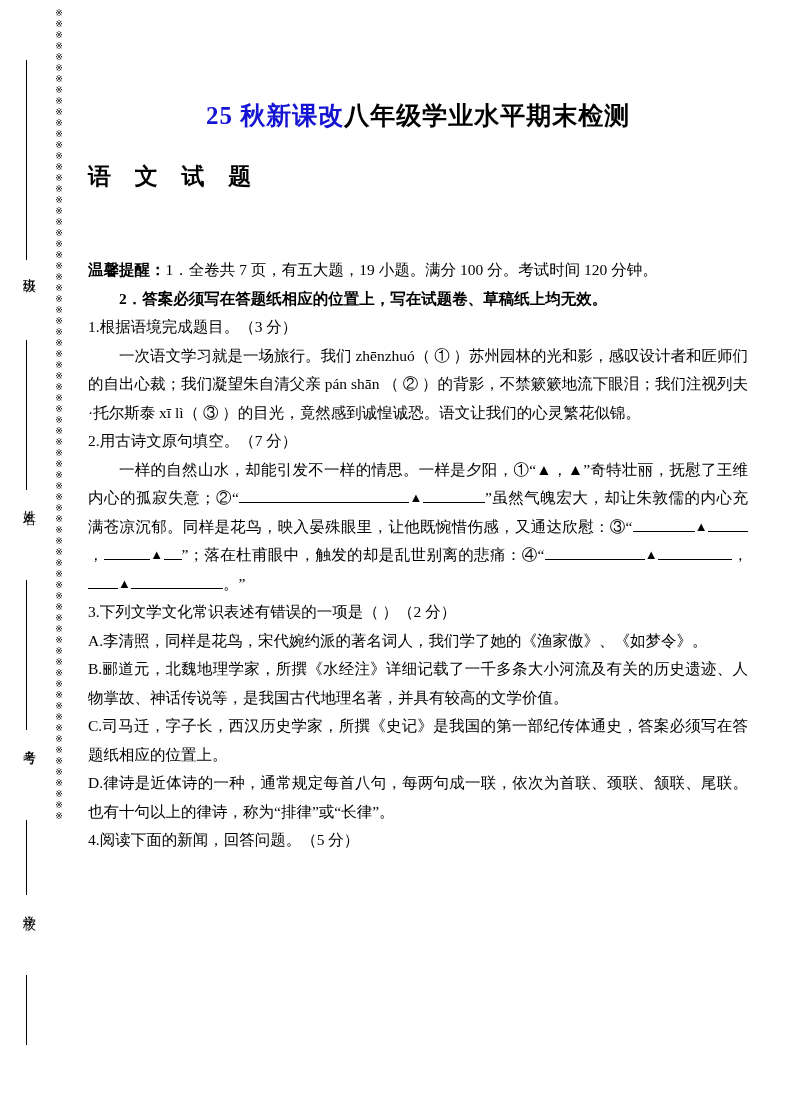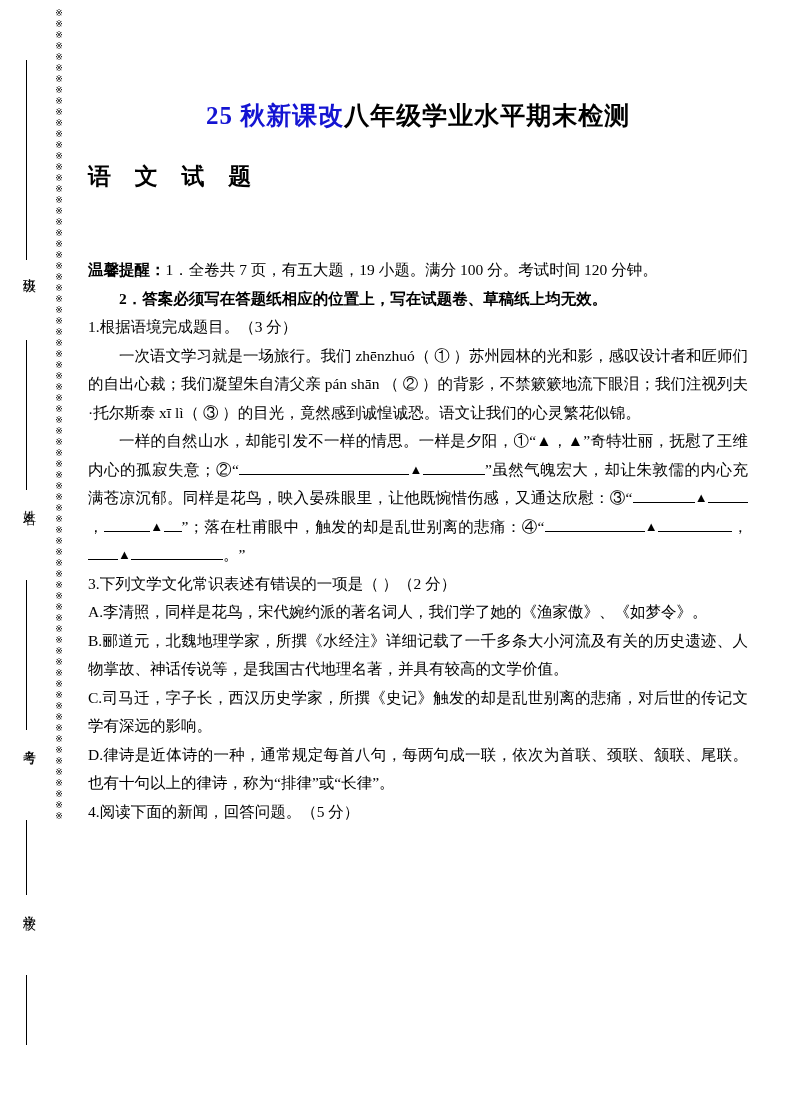--- a/index.html
+++ b/index.html
@@ -215,28 +215,29 @@
       <p class="p">
         <span class="tip-label">温馨提醒：</span><span>1．全卷共 7 页，有五大题，19 小题。满分 100 分。考试时间 120 分钟。</span>
       </p>
 
       <p class="p indent2 bold">2．答案必须写在答题纸相应的位置上，写在试题卷、草稿纸上均无效。</p>
 
 
       <p class="p">1.根据语境完成题目。（3 分）</p>
       <p class="p indent2">一次语文学习就是一场旅行。我们 zhēnzhuó（ ① ）苏州园林的光和影，感叹设计者和匠师们的自出心裁；我们凝望朱自清父亲 pán shān （ ② ）的背影，不禁簌簌地流下眼泪；我们注视列夫·托尔斯泰 xī lì（ ③ ）的目光，竟然感到诚惶诚恐。语文让我们的心灵繁花似锦。</p>
 
+      <p class="p">2.用古诗文原句填空。（7 分）</p>
 
       <p class="p indent2">
         <span>一样的自然山水，却能引发不一样的情思。一样是夕阳，①“▲，▲”奇特壮丽，抚慰了王维内心的孤寂失意；②“</span><span class="blank-line" style="width:170px;"></span><span class="tri">▲</span><span class="blank-line" style="width:62px;"></span><span>”虽然气魄宏大，却让朱敦儒的内心充满苍凉沉郁。同样是花鸟，映入晏殊眼里，让他既惋惜伤感，又通达欣慰：③“</span><span class="blank-line" style="width:62px;"></span><span class="tri">▲</span><span class="blank-line" style="width:40px;"></span>，<span class="blank-line" style="width:46px;"></span><span class="tri">▲</span><span class="blank-line" style="width:18px;"></span><span>”；落在杜甫眼中，触发的却是乱世别离的悲痛：④“</span><span class="blank-line" style="width:100px;"></span><span class="tri">▲</span><span class="blank-line" style="width:74px;"></span>，<span class="blank-line" style="width:30px;"></span><span class="tri">▲</span><span class="blank-line" style="width:92px;"></span><span>。”</span>
       </p>
 
       <p class="p">3.下列文学文化常识表述有错误的一项是（ ）（2 分）</p>
       <p class="p">A.李清照，同样是花鸟，宋代婉约派的著名词人，我们学了她的《渔家傲》、《如梦令》。</p>
       <p class="p">B.郦道元，北魏地理学家，所撰《水经注》详细记载了一千多条大小河流及有关的历史遗迹、人物掌故、神话传说等，是我国古代地理名著，并具有较高的文学价值。</p>
-      <p class="p">C.司马迁，字子长，西汉历史学家，所撰《史记》触发的却是乱世别离的悲痛，对后世的传记文学有深远的影响。</p>
+      <p class="p">C.司马迁，字子长，西汉历史学家，所撰《史记》是我国的第一部纪传体通史，答案必须写在答题纸相应的位置上。</p>
       <p class="p">D.律诗是近体诗的一种，通常规定每首八句，每两句成一联，依次为首联、颈联、颔联、尾联。也有十句以上的律诗，称为“排律”或“长律”。</p>
 
       <p class="p">4.阅读下面的新闻，回答问题。（5 分）</p>
 
     </div>
   </div>
 </div>
 
 </body></html>

